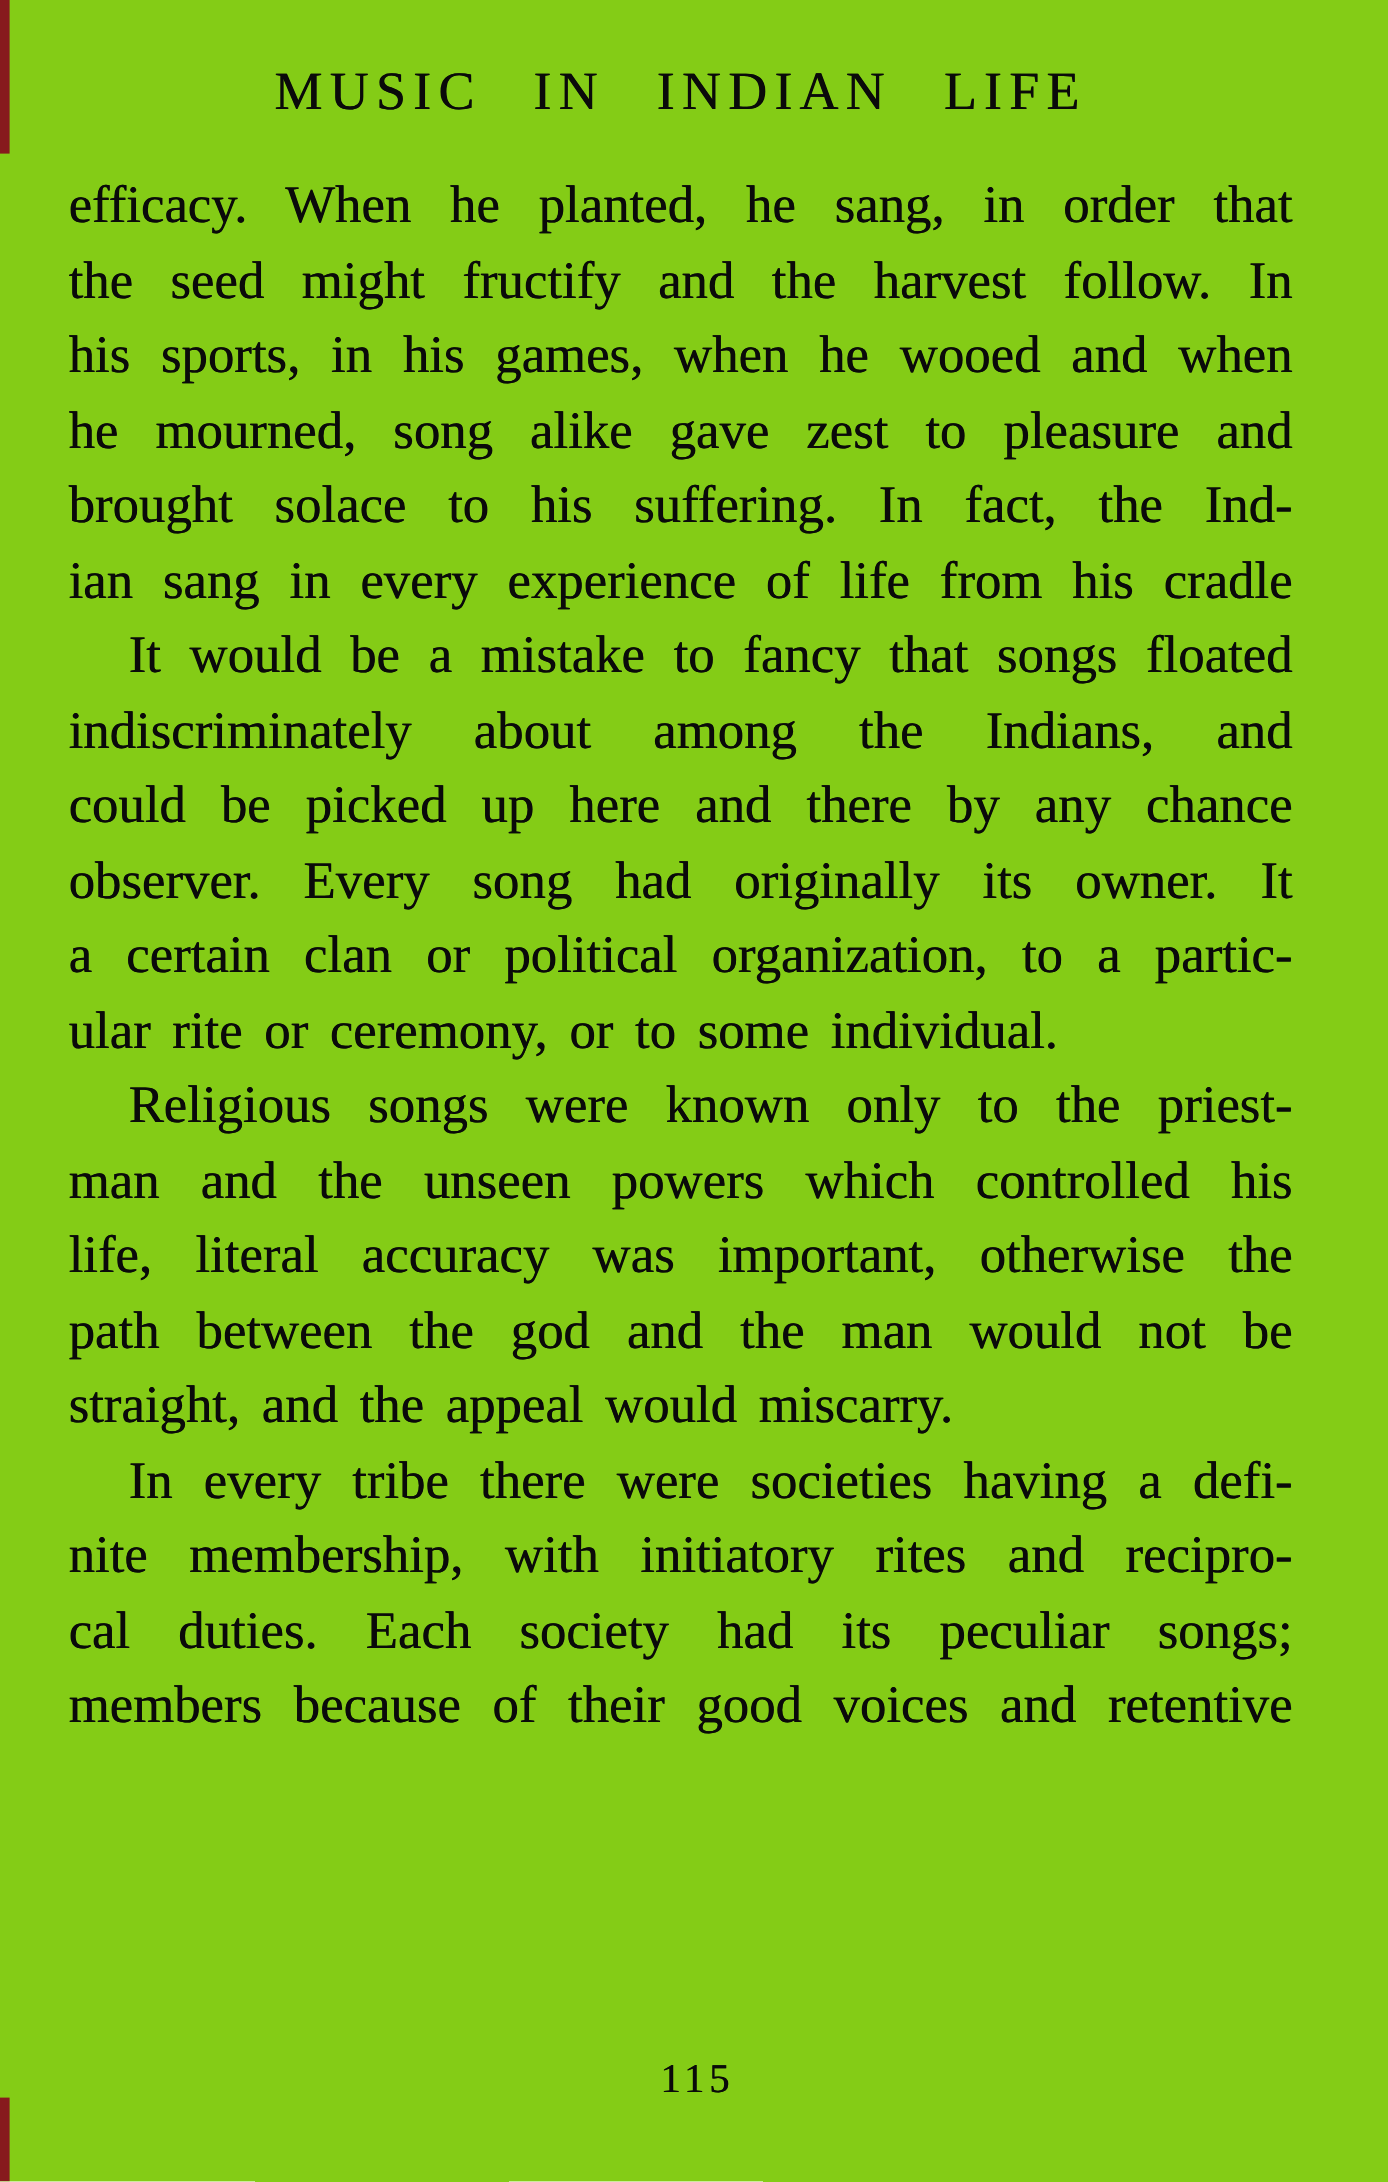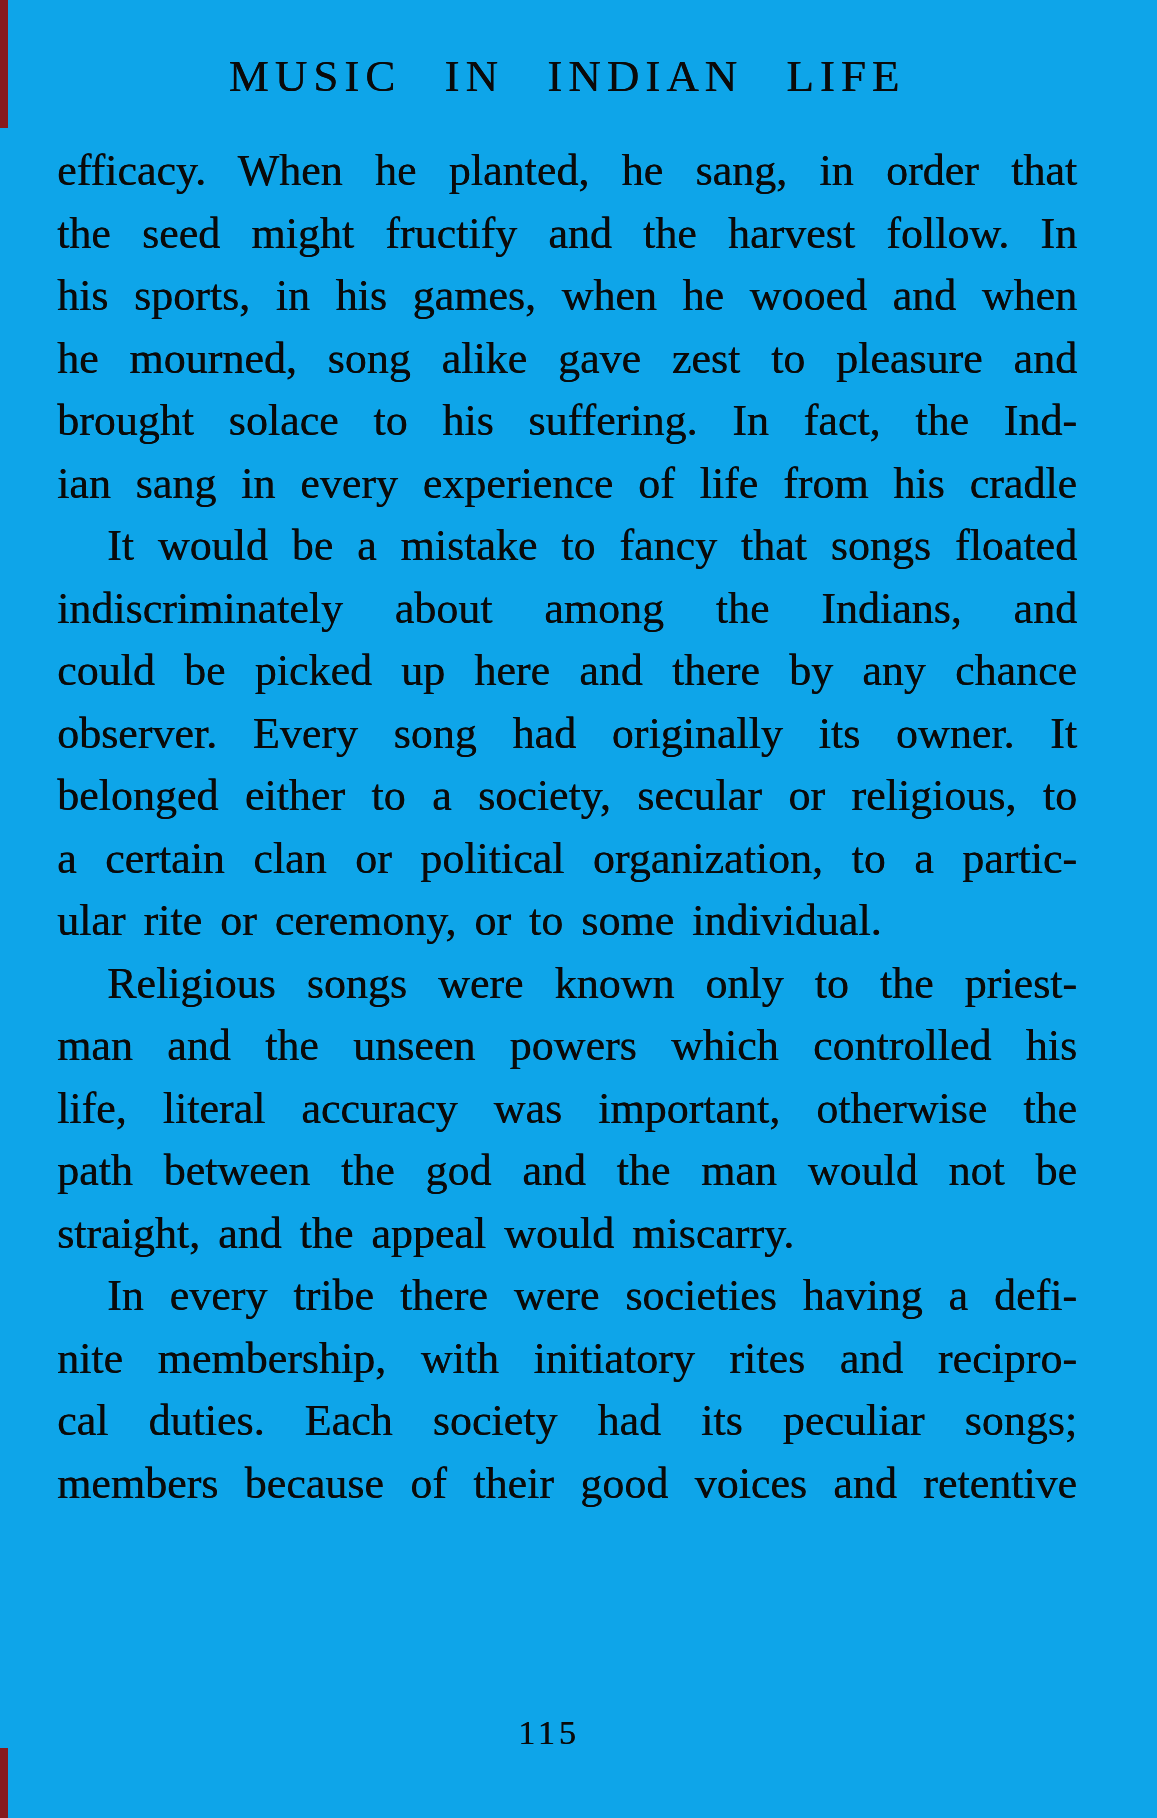--- a/index.html
+++ b/index.html
@@ -4,21 +4,21 @@
 <style>
   html, body {
     margin: 0;
     padding: 0;
     background: #ffffff;
   }
   .page {
     position: relative;
     width: 1157px;
     height: 1818px;
-    background: #0ea5e9;
+    background: #84cc16;
     overflow: hidden;
     font-family: "Liberation Serif", serif;
     color: #0a0a0a;
   }
   
   .edge-mark {
     position: absolute;
     left: 0;
     width: 8px;
     background: #871a1d;
@@ -58,21 +58,21 @@
   }
   .line.indent { text-indent: 50px; }
   .line.para-end {
     text-align-last: left;
     word-spacing: 7px;
   }
 
   .folio {
     position: absolute;
     top: 1714px;
-    left: 39px;
+    left: 71px;
     width: 1020px;
     text-align: center;
     font-size: 34px;
     letter-spacing: 4px;
     text-shadow: 0.4px 0 0 currentColor;
   }
 </style>
 </head>
 <body>
 
@@ -92,21 +92,20 @@
       <div class="line">he mourned, song alike gave zest to pleasure and</div>
       <div class="line">brought solace to his suffering. In fact, the Ind-</div>
       <div class="line">ian sang in every experience of life from his cradle</div>
     </div>
 
     <div class="para">
       <div class="line indent">It would be a mistake to fancy that songs floated</div>
       <div class="line">indiscriminately about among the Indians, and</div>
       <div class="line">could be picked up here and there by any chance</div>
       <div class="line">observer. Every song had originally its owner. It</div>
-      <div class="line">belonged either to a society, secular or religious, to</div>
       <div class="line">a certain clan or political organization, to a partic-</div>
       <div class="line para-end">ular rite or ceremony, or to some individual.</div>
     </div>
 
     <div class="para">
       <div class="line indent">Religious songs were known only to the priest-</div>
       <div class="line">man and the unseen powers which controlled his</div>
       <div class="line">life, literal accuracy was important, otherwise the</div>
       <div class="line">path between the god and the man would not be</div>
       <div class="line para-end">straight, and the appeal would miscarry.</div>

